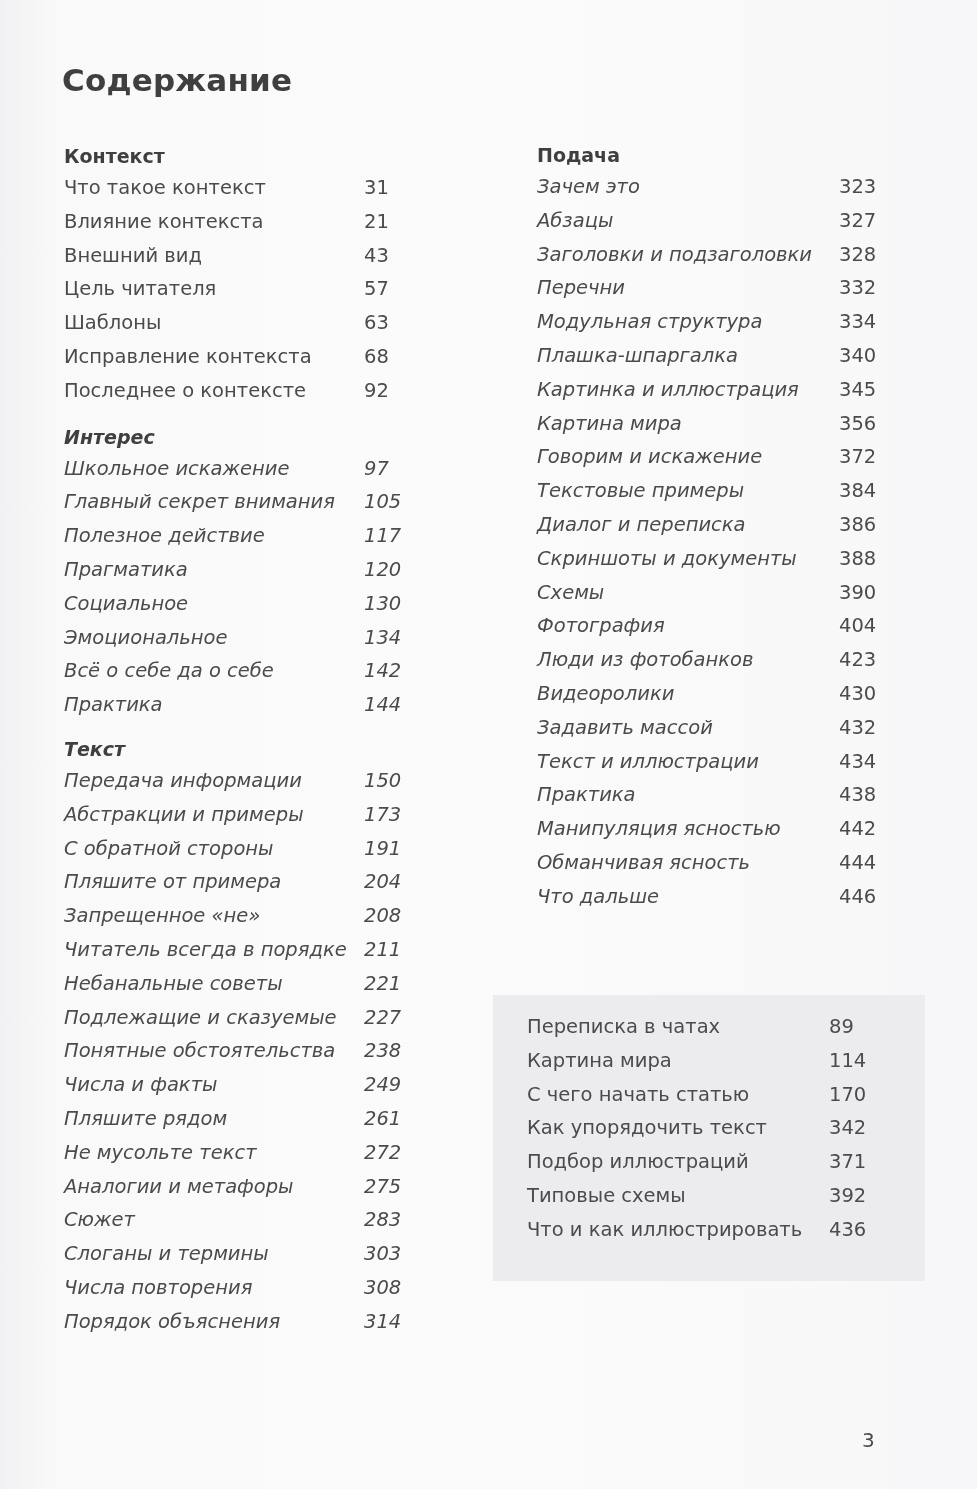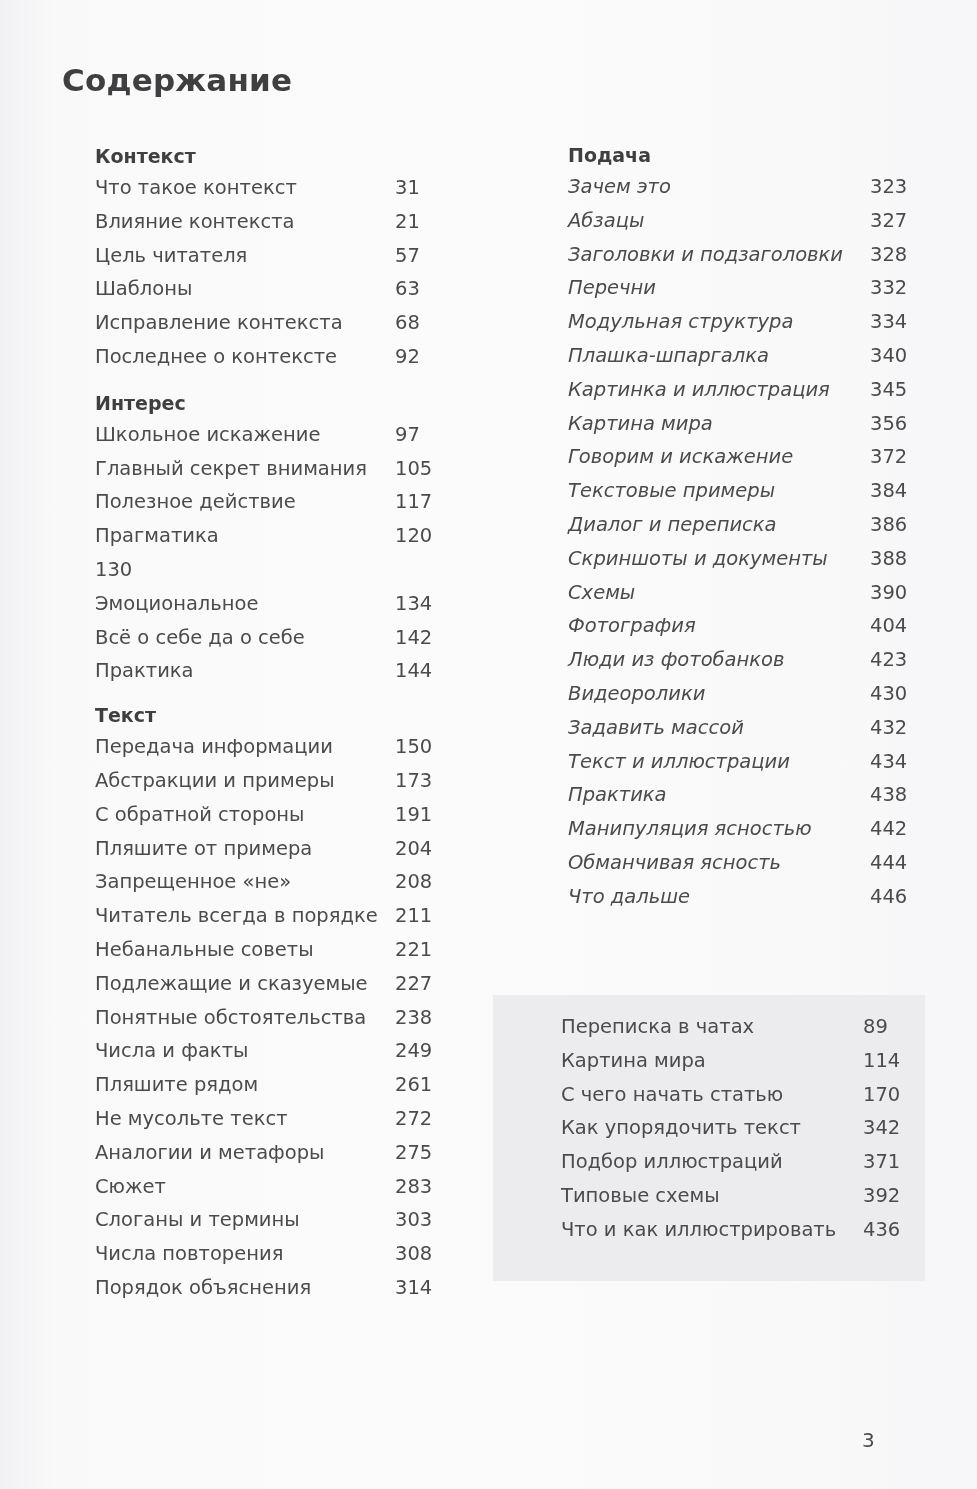--- a/index.html
+++ b/index.html
@@ -26,41 +26,41 @@
       left: 62px;
       top: 62px;
       font-size: 31px;
       font-weight: bold;
       color: #3f3f41;
       letter-spacing: 0.2px;
       margin: 0;
     }
     .col {
       position: absolute;
-      margin-left: 31px;
     }
     .col-left {
       left: 64px;
       top: 141px;
       width: 360px;
     }
     .col-right {
       left: 537px;
       top: 140px;
       width: 360px;
     }
     .section-title {
       font-size: 19px;
       font-weight: bold;
       color: #3f3f41;
       height: 30px;
       line-height: 30px;
     }
     .section + .section {
       margin-top: 0px;
+      font-style: italic;
     }
     .entry {
       display: flex;
       height: 33.8px;
       line-height: 33.8px;
       font-size: 19.5px;
       color: #4b4b4d;
     }
     .entry .label {
       flex: 0 0 300px;
@@ -81,21 +81,20 @@
       height: 286px;
       background: #ececef;
     }
     .sidebox-list {
       position: absolute;
       left: 34px;
       top: 15px;
     }
     .sidebox .entry .label {
       flex: 0 0 302px;
-      margin-left: 34px;
     }
     .page-number {
       position: absolute;
       left: 862px;
       top: 1428px;
       font-size: 20px;
       color: #4b4b4d;
     }
   </style>
 </head>
@@ -111,20 +110,24 @@
       <div class="section-title">Контекст</div>
       <div class="entry">
           <span class="label">Что такое контекст</span>
           <span class="page-num">31</span>
         </div>
       <div class="entry">
           <span class="label">Влияние контекста</span>
           <span class="page-num">21</span>
         </div>
       <div class="entry">
+          <span class="label">Внешний вид</span>
+          <span class="page-num">43</span>
+        </div>
+      <div class="entry">
           <span class="label">Цель читателя</span>
           <span class="page-num">57</span>
         </div>
       <div class="entry">
           <span class="label">Шаблоны</span>
           <span class="page-num">63</span>
         </div>
       <div class="entry">
           <span class="label">Исправление контекста</span>
           <span class="page-num">68</span>
@@ -147,20 +150,21 @@
         </div>
       <div class="entry">
           <span class="label">Полезное действие</span>
           <span class="page-num">117</span>
         </div>
       <div class="entry">
           <span class="label">Прагматика</span>
           <span class="page-num">120</span>
         </div>
       <div class="entry">
+          <span class="label">Социальное</span>
           <span class="page-num">130</span>
         </div>
       <div class="entry">
           <span class="label">Эмоциональное</span>
           <span class="page-num">134</span>
         </div>
       <div class="entry">
           <span class="label">Всё о себе да о себе</span>
           <span class="page-num">142</span>
         </div>

